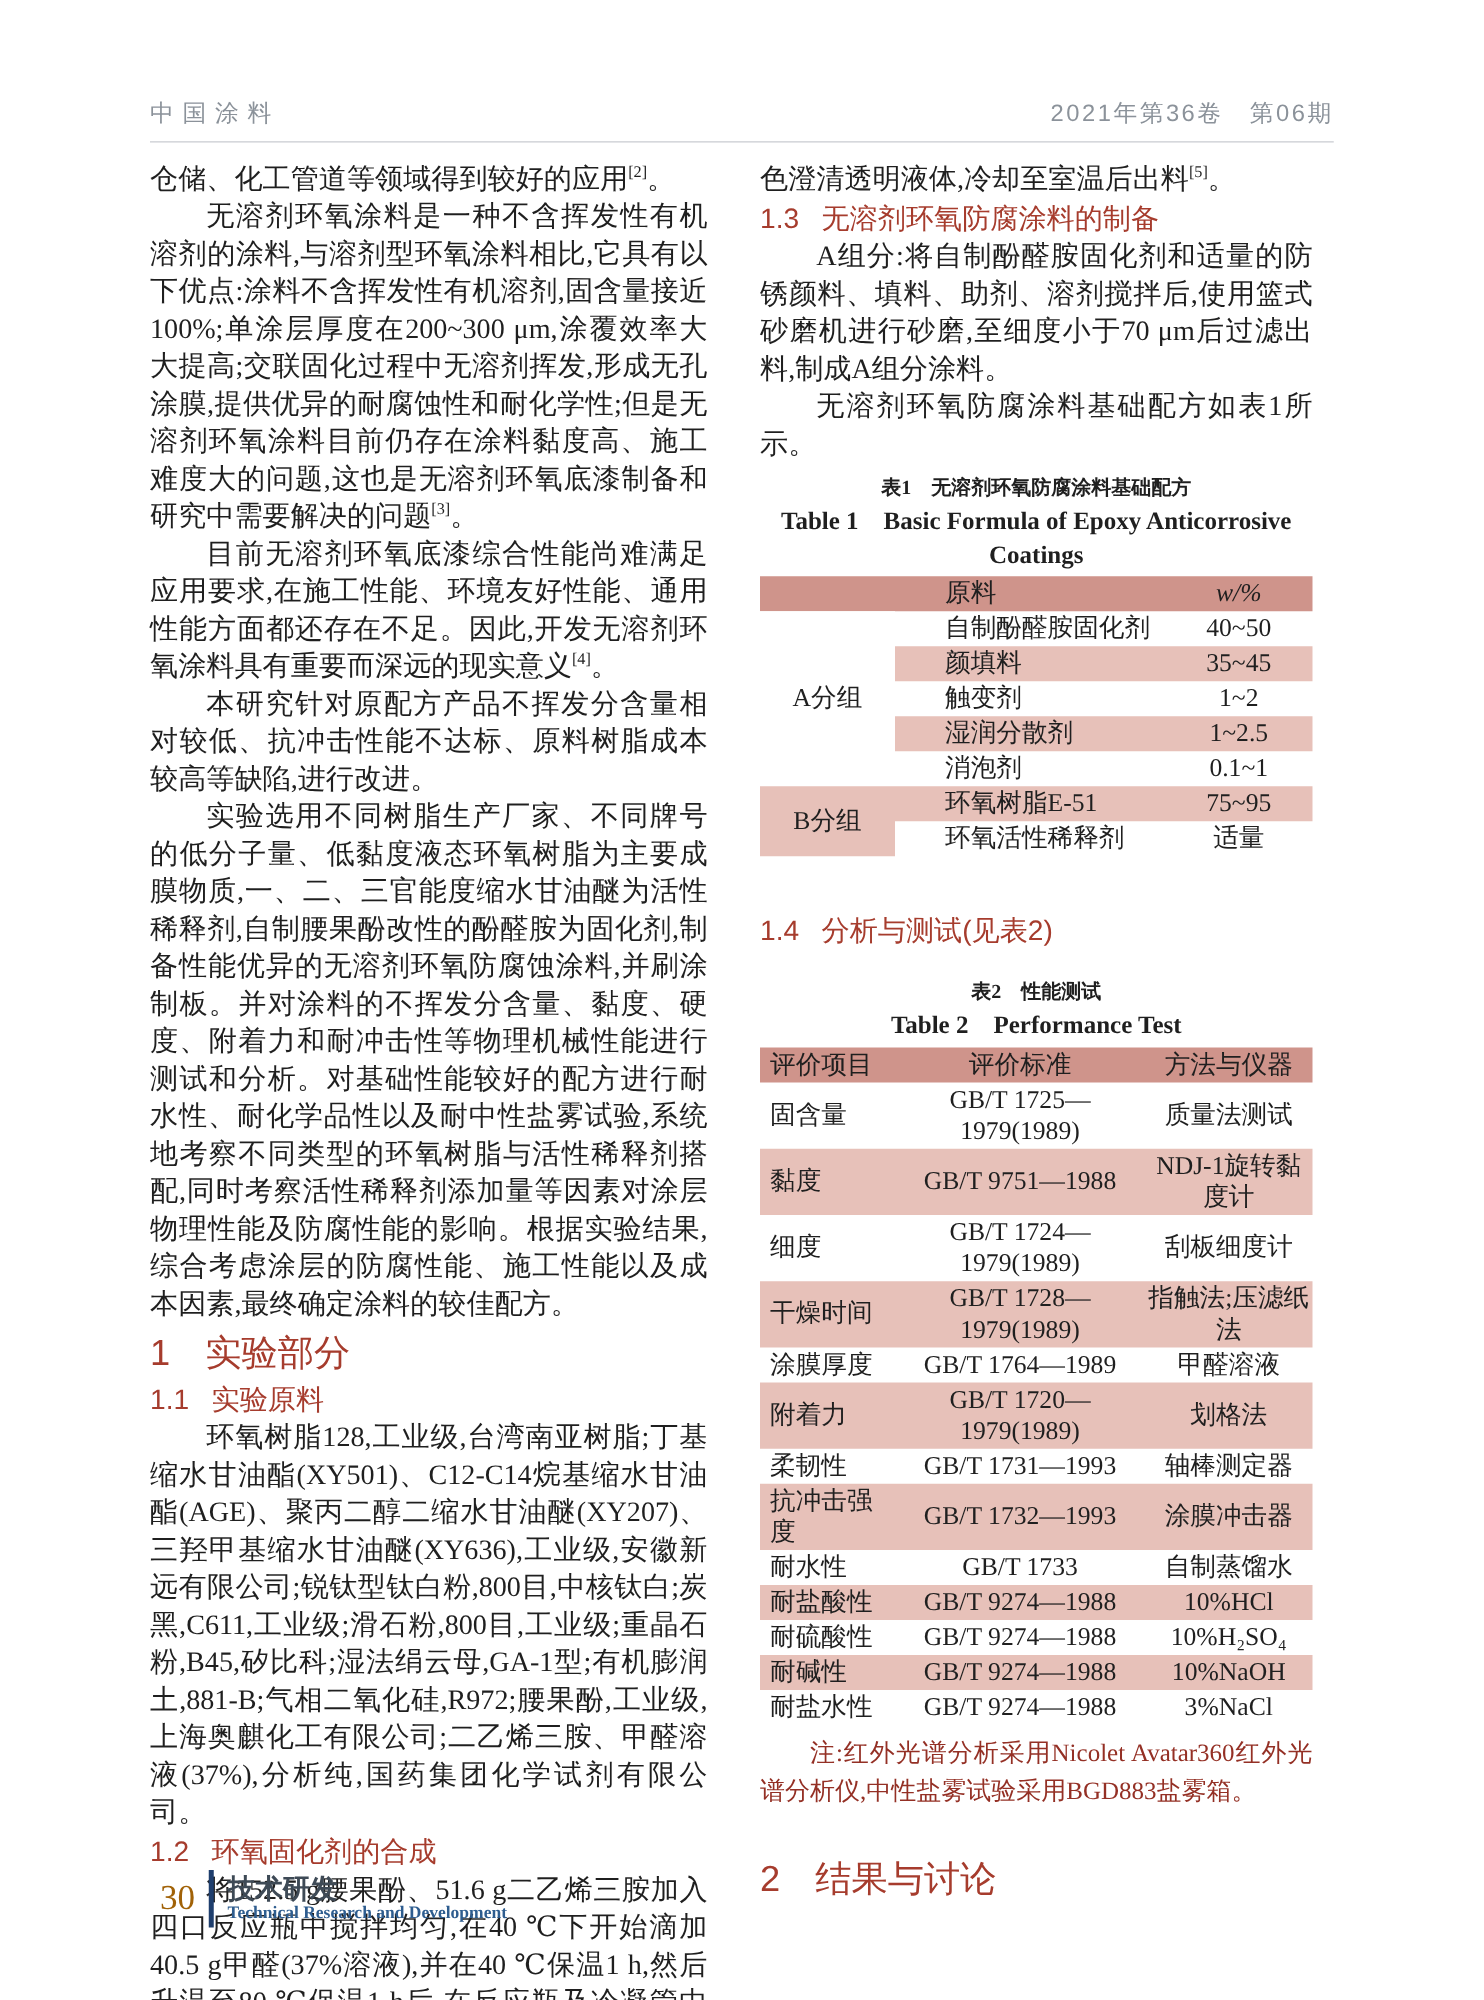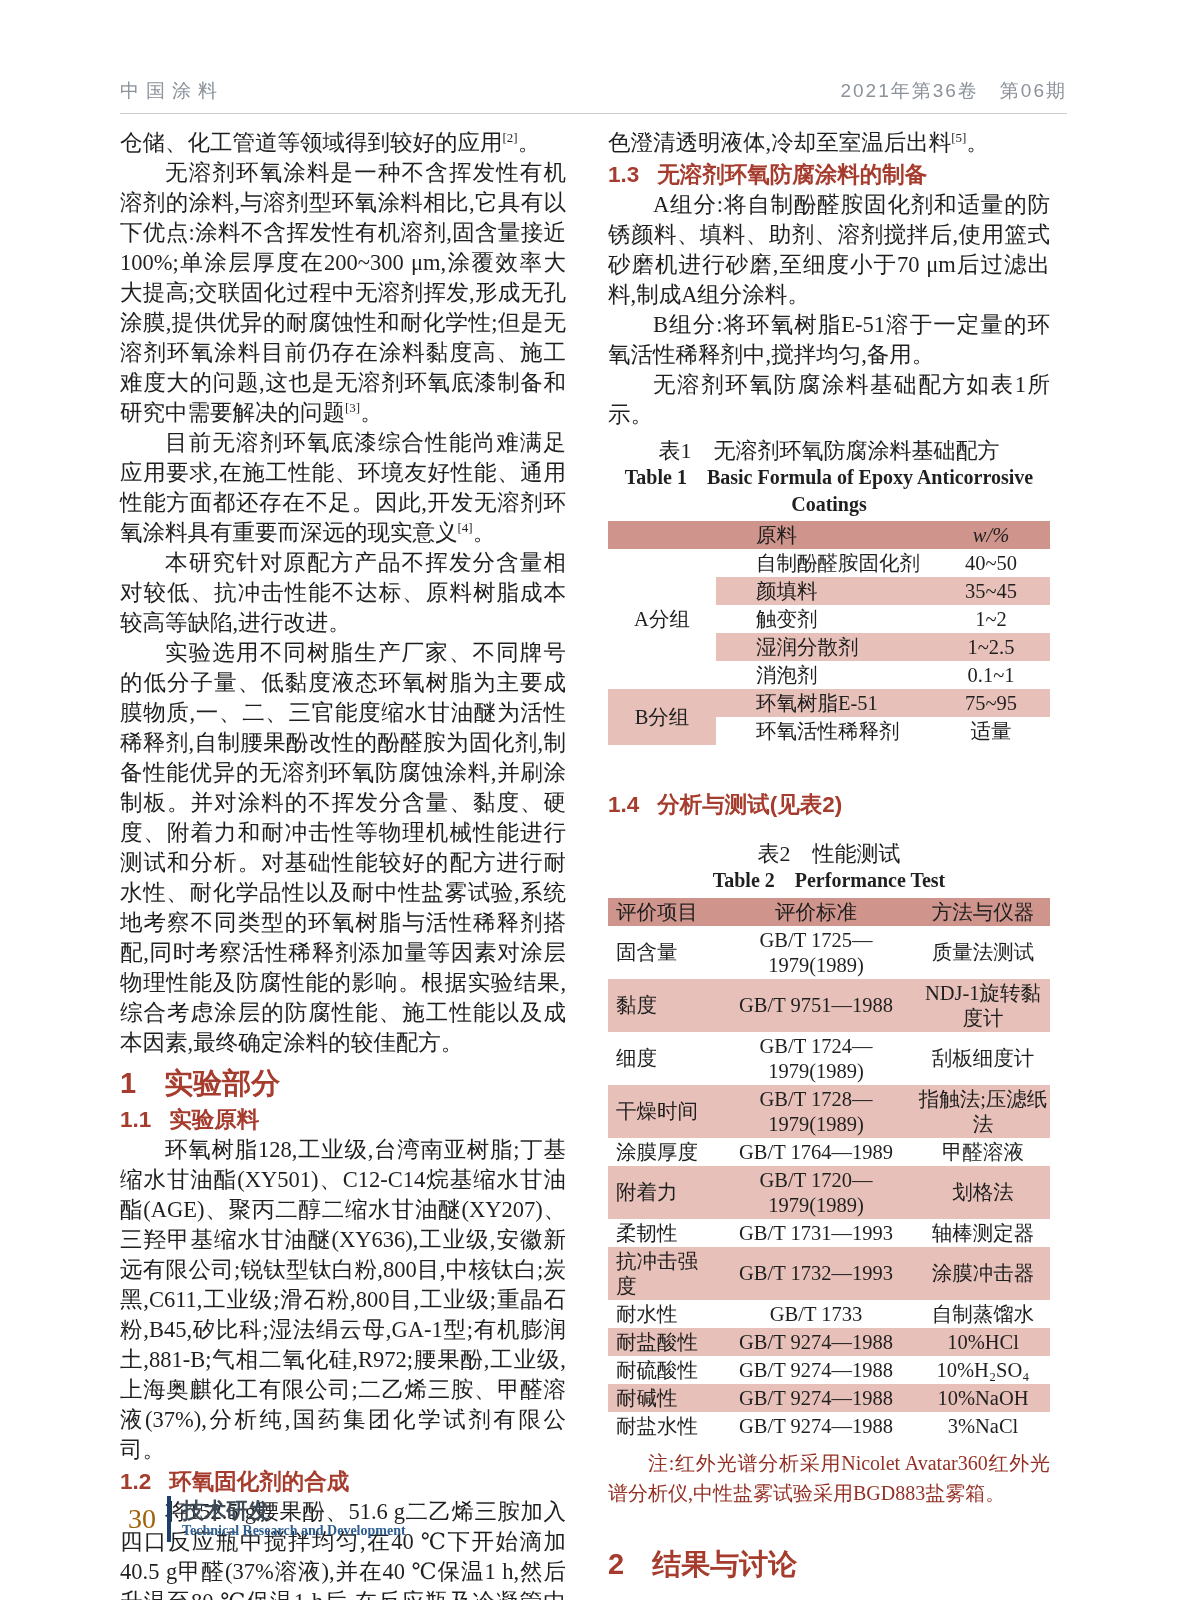--- a/index.html
+++ b/index.html
@@ -21,29 +21,29 @@
   
   .col { position:absolute; top:128px; }
   .col-left  { left:120px; width:446px; }
   .col-right { left:608px; width:442px; }
   .col p { margin:0; font-size:22.5px; line-height:30px; text-align:justify; }
   .ind { text-indent:2em; }
   sup.ref { font-size:13px; line-height:0; }
   
   .h1, .h2 {
     display:flex; color:#a63c2d; margin:0;
-    font-family:"Liberation Sans","DejaVu Sans",sans-serif; font-weight:bold;
+    font-family:"Liberation Sans","DejaVu Sans",sans-serif; font-weight:normal;
   }
   .h1 { font-size:29px; line-height:40px; margin-top:5px; }
   .h1 .num { margin-right:28px; }
   .h2 { font-size:22.5px; line-height:31px; margin-top:1px; }
   .h2 .num { margin-right:18px; }
   
   .cap { text-align:center; margin-top:7px; }
-  .cap .cn { font-weight:normal; font-size:22px; line-height:27px; }
+  .cap .cn { font-weight:bold; font-size:16px; line-height:27px; }
   .cap .en { font-weight:bold; font-size:20px; line-height:27px; font-family:"Liberation Serif","DejaVu Serif",serif; }
   
   table.t { width:100%; border-collapse:collapse; border-spacing:0; }
   table.t td, table.t th { font-size:20.5px; line-height:25px; padding:1.5px 0; font-weight:normal; }
   table.t thead tr { background:#cf948b; }
   table.t tbody tr:nth-child(even) { background:#e7c1b9; }
   
   .t1 { margin-top:3px; }
   .t1 .gcol  { width:108px; text-align:center; background:#ffffff; }
   .t1 .gcolb { width:108px; text-align:center; background:transparent; }
@@ -108,21 +108,20 @@
   </div>
 
   <div class="col col-right">
     <p><span>色澄清透明液体,冷却至室温后出料</span><sup class="ref">[5]</sup><span>。</span></p>
 
     <div class="h2">
       <span class="num">1.3</span>
       <span>无溶剂环氧防腐涂料的制备</span>
     </div>
     <p class="ind">A组分:将自制酚醛胺固化剂和适量的防锈颜料、填料、助剂、溶剂搅拌后,使用篮式砂磨机进行砂磨,至细度小于70 μm后过滤出料,制成A组分涂料。</p>
-    <p class="ind">B组分:将环氧树脂E-51溶于一定量的环氧活性稀释剂中,搅拌均匀,备用。</p>
     <p class="ind">无溶剂环氧防腐涂料基础配方如表1所示。</p>
 
     <div class="cap">
       <div class="cn">表1　无溶剂环氧防腐涂料基础配方</div>
       <div class="en">Table 1　Basic Formula of Epoxy Anticorrosive Coatings</div>
     </div>
     <table class="t t1">
       <thead>
         <tr>
           <td class="gh"></td>

